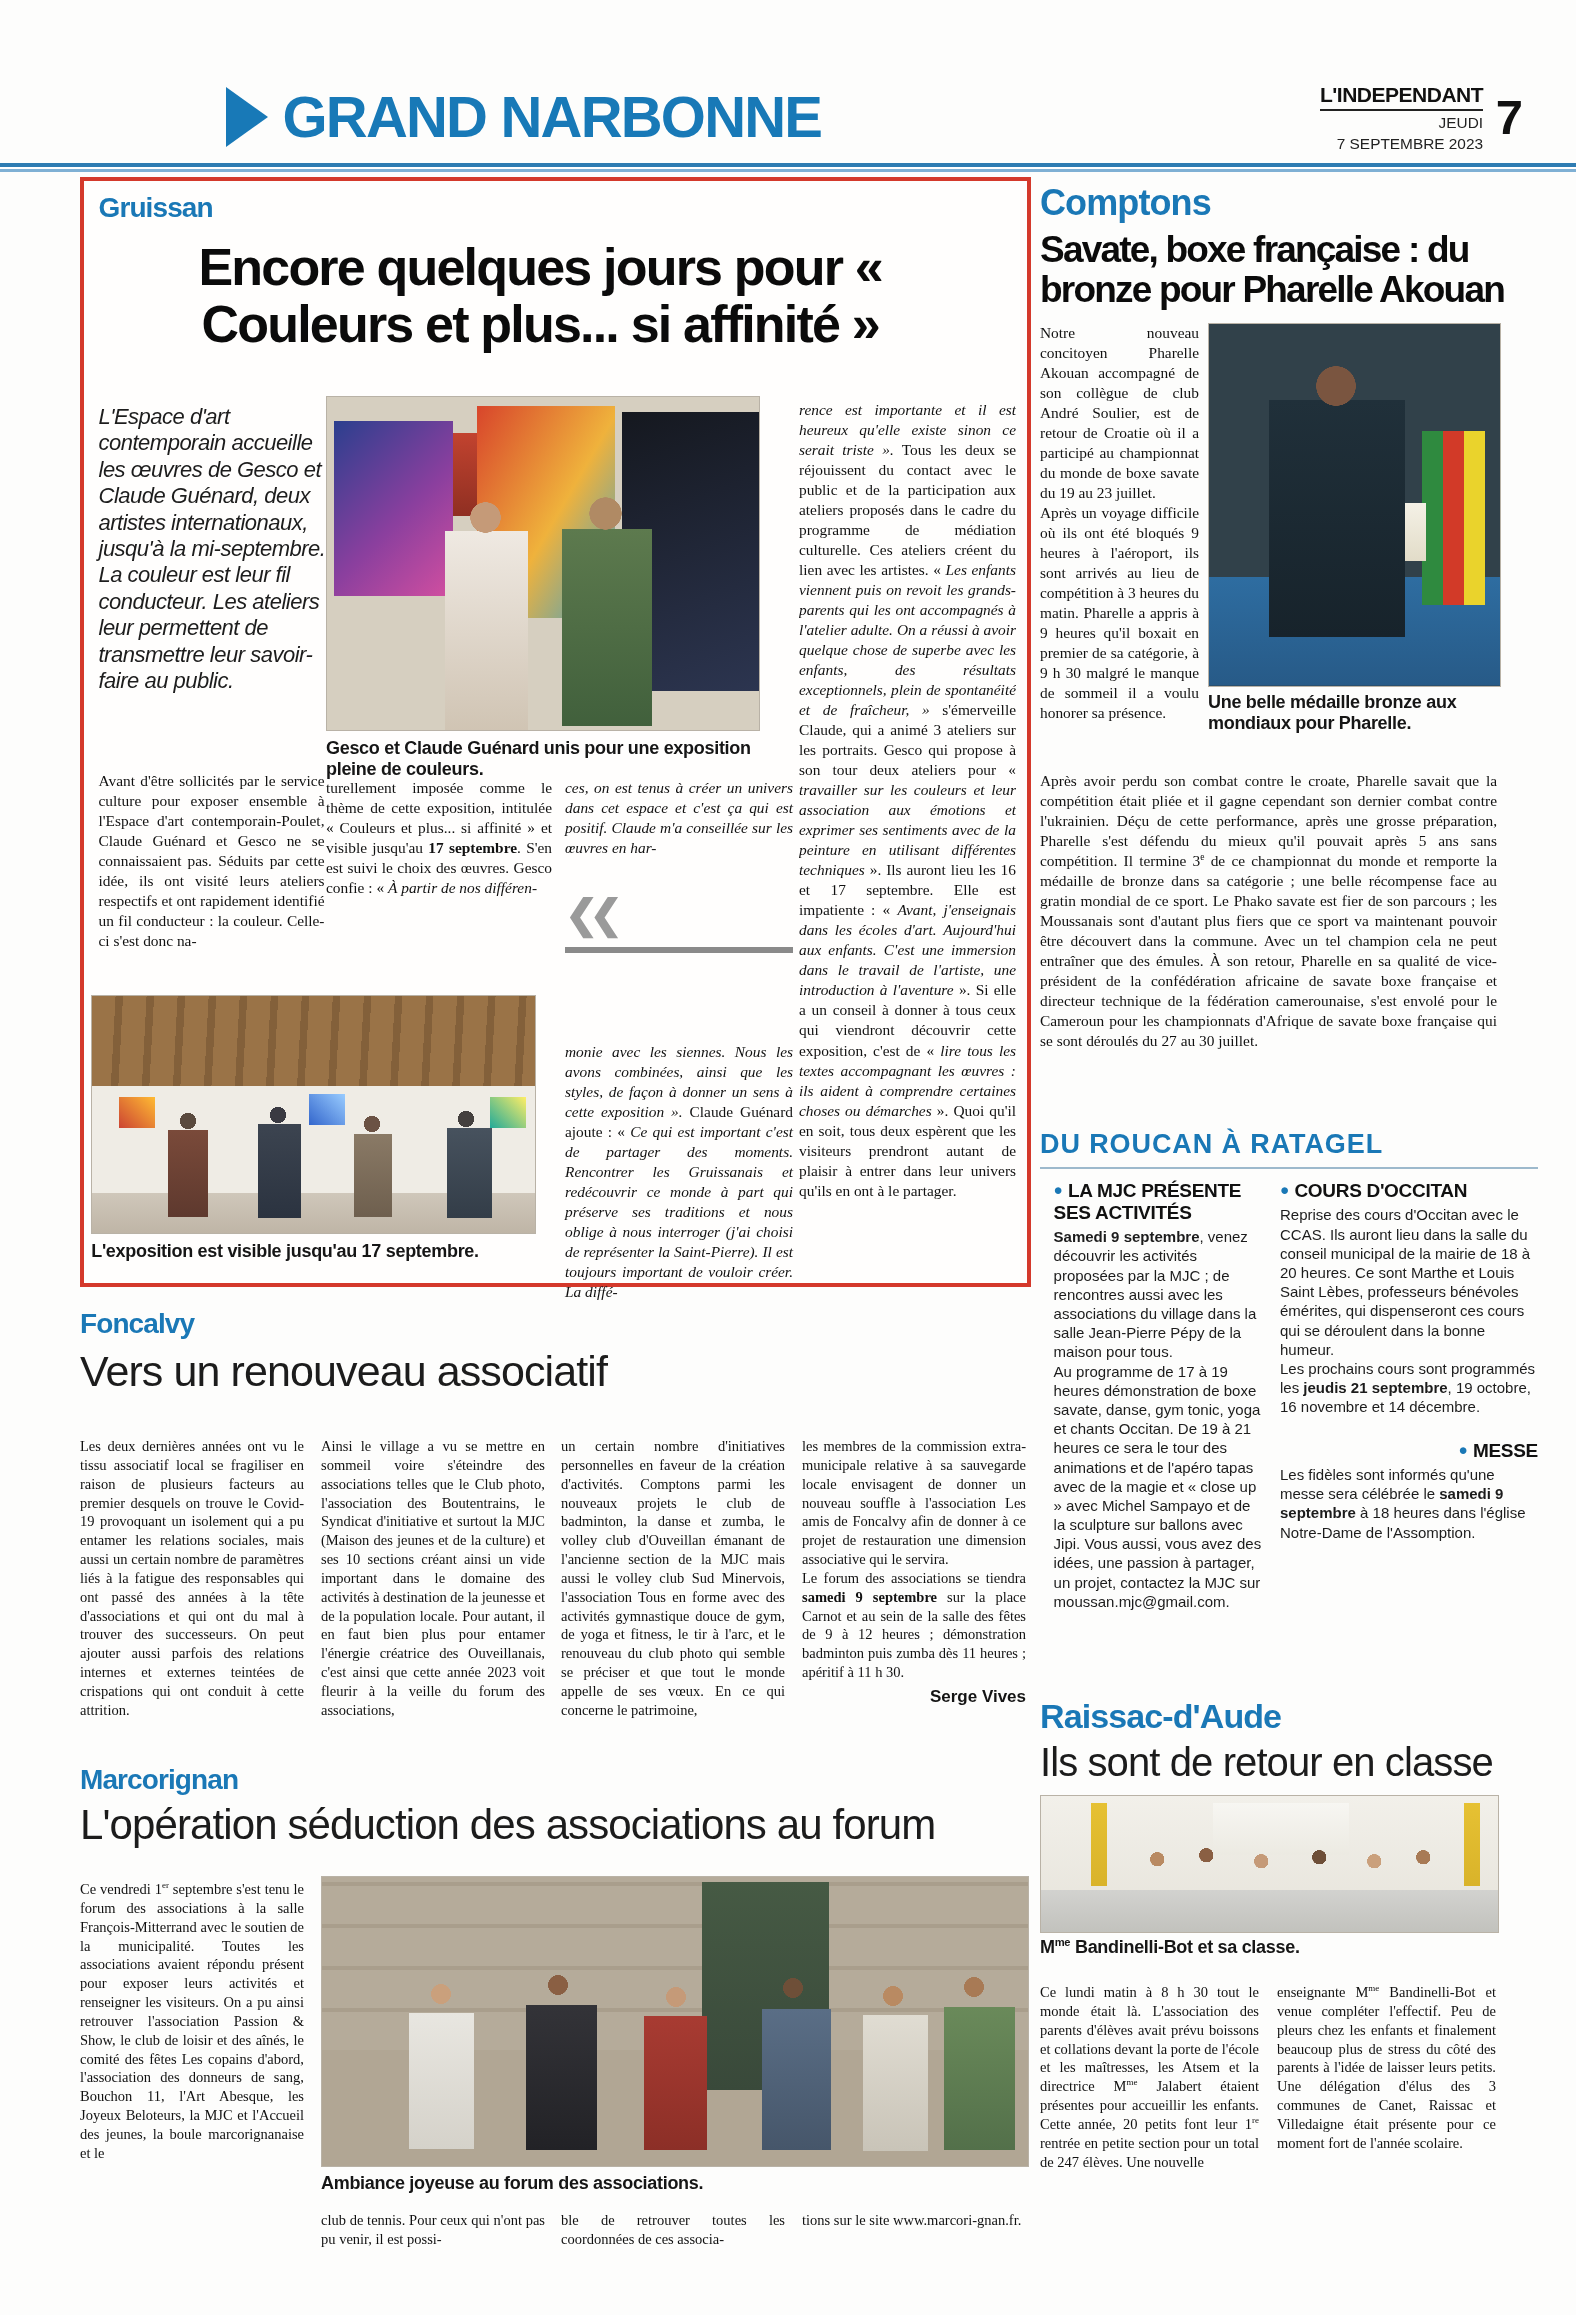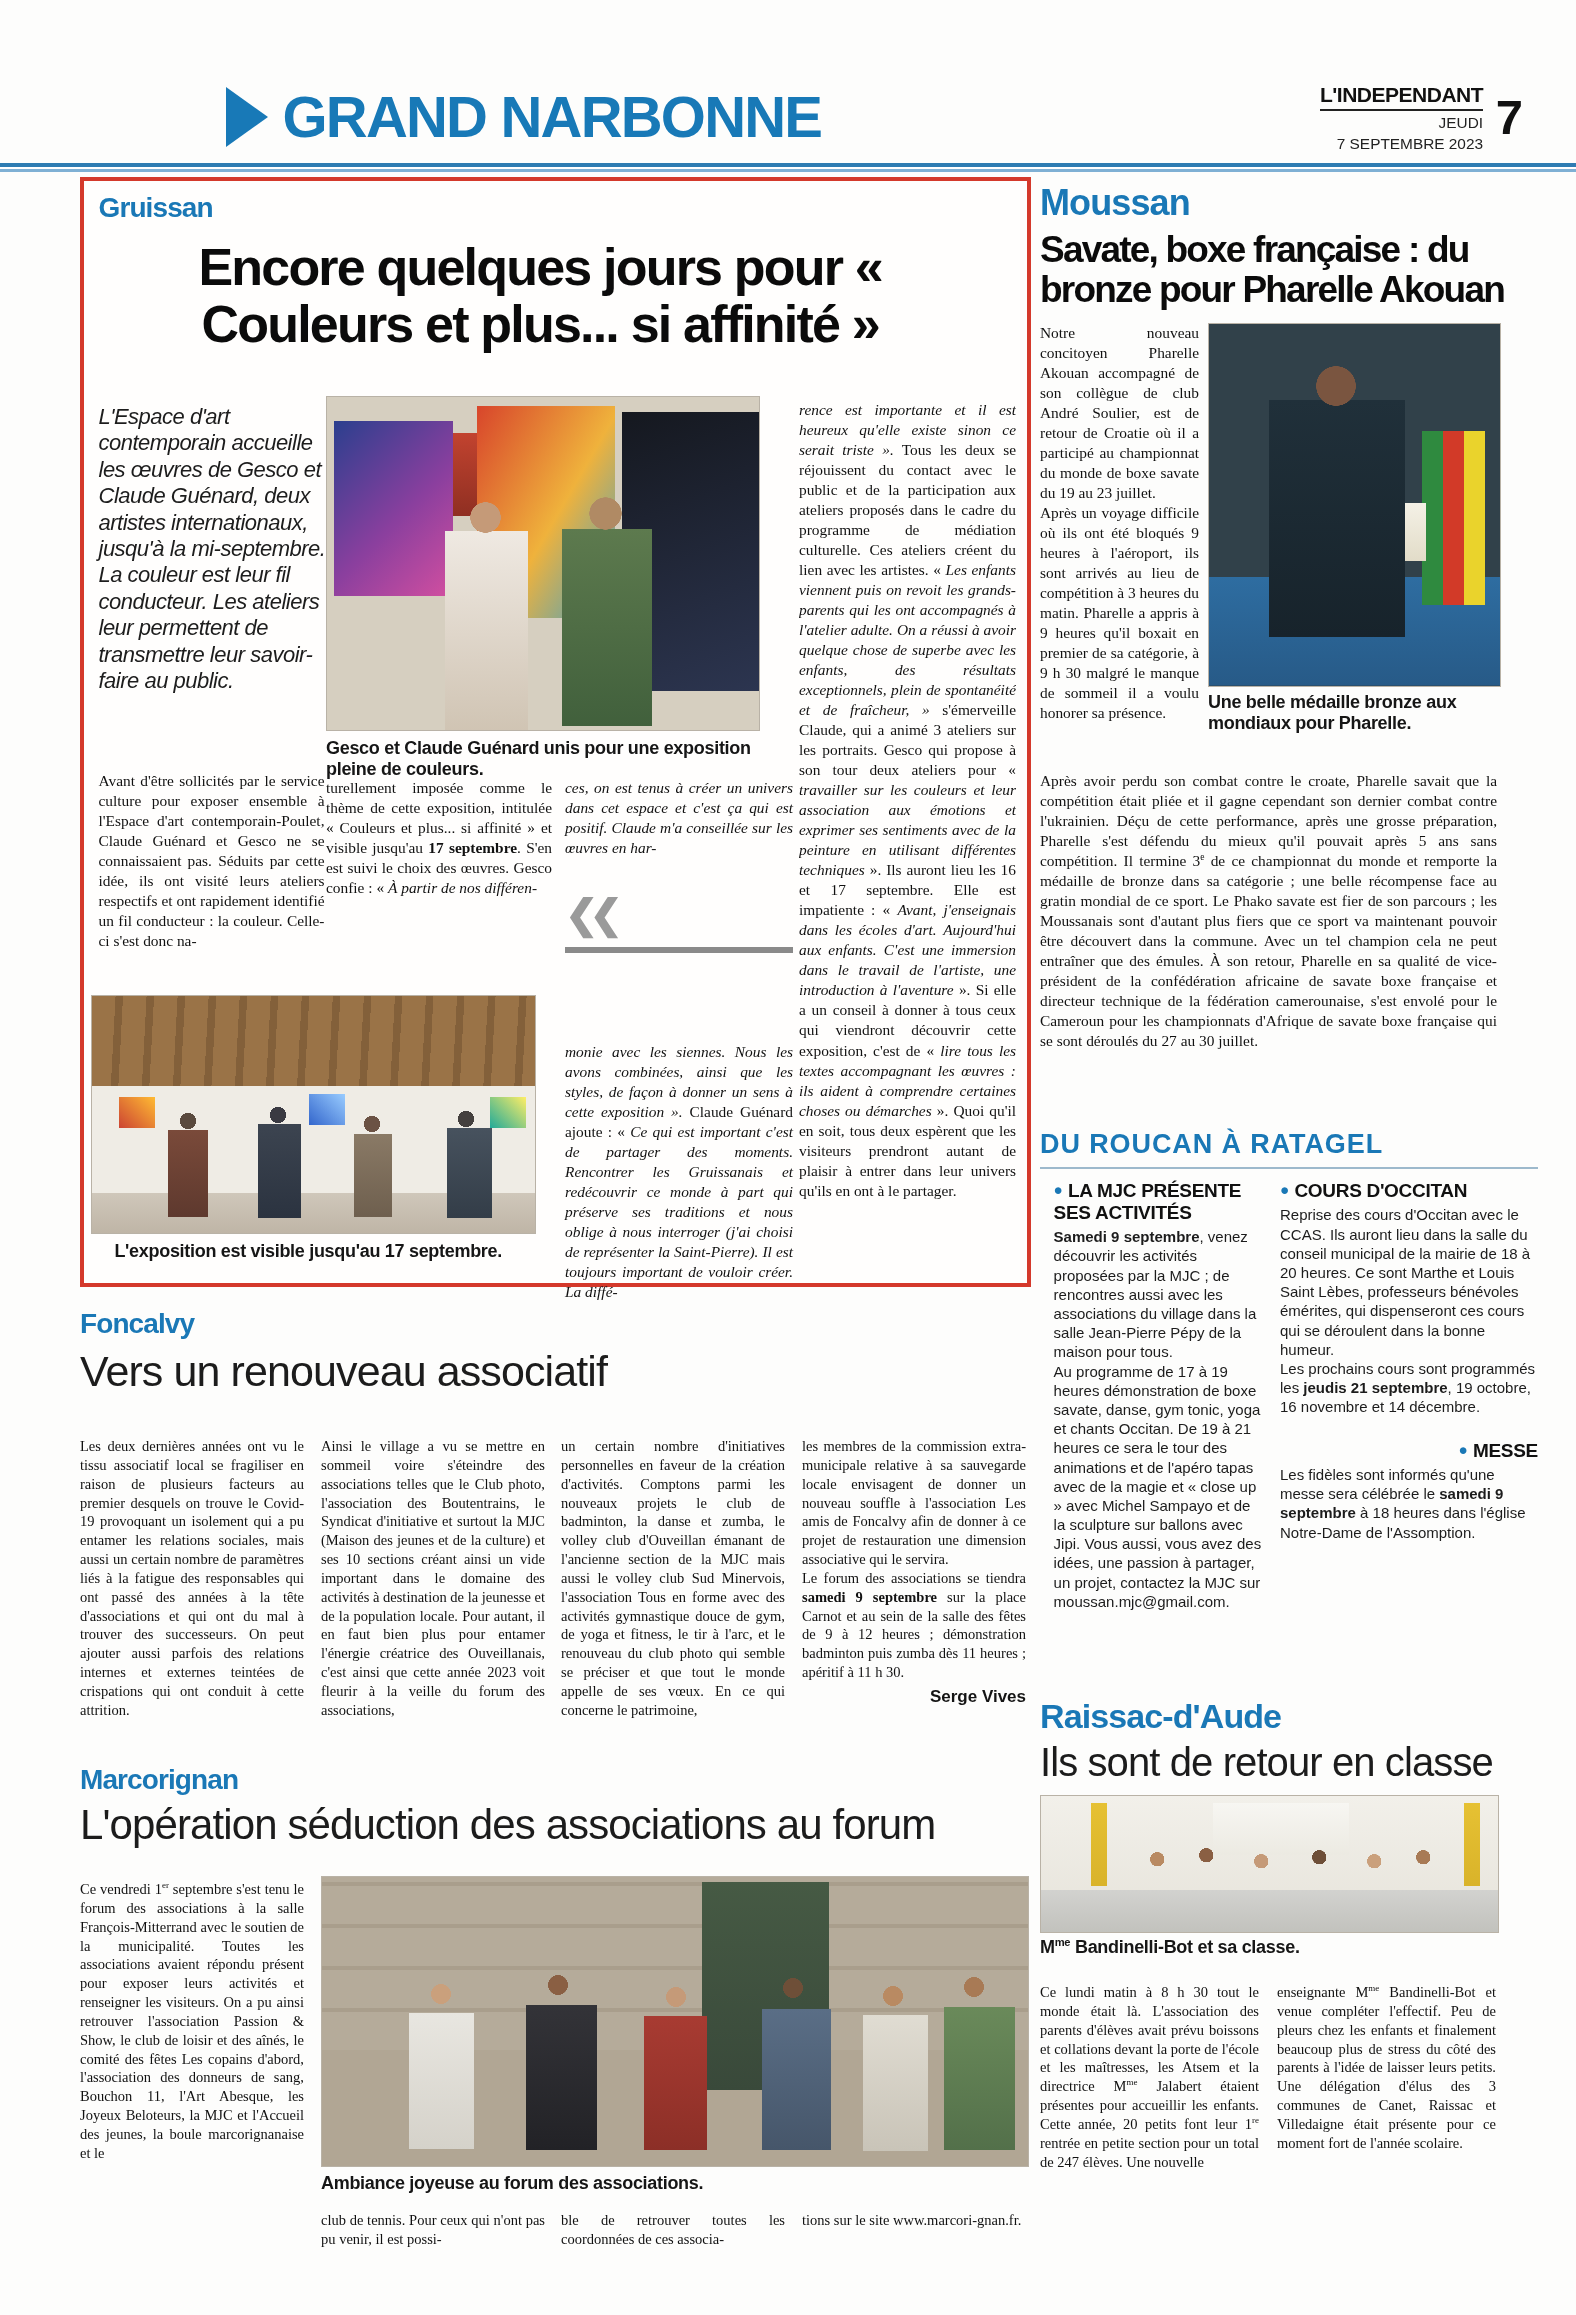--- a/index.html
+++ b/index.html
@@ -122,35 +122,35 @@
   </header>
 
   <section class="redbox">
     <div class="abs kicker" style="left:14.5px;top:12.7px;">Gruissan</div>
     <h1 class="abs headline-bold" style="left:12.7px;top:58px;width:887px;font-size:52px;line-height:1.1;margin:0;text-align:center;">Encore quelques jours pour « Couleurs et plus... si affinité »</h1>
     <div class="abs lead" style="left:14.5px;top:223px;width:228px;">L'Espace d'art contemporain accueille les œuvres de Gesco et Claude Guénard, deux artistes internationaux, jusqu'à la mi-septembre. La couleur est leur fil conducteur. Les ateliers leur permettent de transmettre leur savoir-faire au public.</div>
     <div class="photo photo-expo1 abs" style="left:242px;top:215px;width:432px;height:333px;"></div>
     <div class="abs caption" style="left:242px;top:557px;width:452px;">Gesco et Claude Guénard unis pour une exposition pleine de couleurs.</div>
     <div class="abs serif" style="left:14.5px;top:590px;width:226px;height:219px;">Avant d'être sollicités par le service culture pour exposer ensemble à l'Espace d'art contemporain-Poulet, Claude Guénard et Gesco ne se connaissaient pas. Séduits par cette idée, ils ont visité leurs ateliers respectifs et ont rapidement identifié un fil conducteur : la couleur. Celle-ci s'est donc na-</div>
     <div class="photo photo-expo2 abs" style="left:7.2px;top:814px;width:443px;height:237px;"></div>
-    <div class="abs caption" style="left:7.2px;top:1060px;width:434px;text-align:center;">L'exposition est visible jusqu'au 17 septembre.</div>
+    <div class="abs caption" style="left:7.2px;top:1060px;width:434px;">L'exposition est visible jusqu'au 17 septembre.</div>
     <div class="abs serif" style="left: 242px; top: 597px; width: 226px; height: 213px; white-space: pre-line;"><span>turellement imposée comme le thème de cette exposition, intitulée « Couleurs et plus... si affinité » et visible jusqu'au </span><span class="seg-b">17 septembre</span><span>. S'en est suivi le choix des œuvres. Gesco confie : « </span><span class="seg-i">À partir de nos différen-</span></div>
     <div class="abs serif italic" style="left:481px;top:597px;width:228px;">ces, on est tenus à créer un univers dans cet espace et c'est ça qui est positif. Claude m'a conseillée sur les œuvres en har-</div>
     <div class="abs" style="left:481px;top:715px;width:228px;">
       <div class="pullquote-wrap">
         <span class="pq-chevrons">❮❮</span>
       </div>
       <div class="pq-bar"></div>
     </div>
     <div class="abs serif" style="left: 481px; top: 861px; width: 228px; height: 232px; white-space: pre-line;"><span class="seg-i">monie avec les siennes. Nous les avons combinées, ainsi que les styles, de façon à donner un sens à cette exposition ».</span><span> Claude Guénard ajoute : « </span><span class="seg-i">Ce qui est important c'est de partager des moments. Rencontrer les Gruissanais et redécouvrir ce monde à part qui préserve ses traditions et nous oblige à nous interroger (j'ai choisi de représenter la Saint-Pierre). Il est toujours important de vouloir créer. La diffé-</span></div>
     <div class="abs serif" style="left: 715px; top: 219px; width: 217px; height: 874px; overflow: hidden; white-space: pre-line;"><span class="seg-i">rence est importante et il est heureux qu'elle existe sinon ce serait triste ».</span><span> Tous les deux se réjouissent du contact avec le public et de la participation aux ateliers proposés dans le cadre du programme de médiation culturelle. Ces ateliers créent du lien avec les artistes. « </span><span class="seg-i">Les enfants viennent puis on revoit les grands-parents qui les ont accompagnés à l'atelier adulte. On a réussi à avoir quelque chose de superbe avec les enfants, des résultats exceptionnels, plein de spontanéité et de fraîcheur, »</span><span> s'émerveille Claude, qui a animé 3 ateliers sur les portraits. Gesco qui propose à son tour deux ateliers pour « </span><span class="seg-i">travailler sur les couleurs et leur association aux émotions et exprimer ses sentiments avec de la peinture en utilisant différentes techniques</span><span> ». Ils auront lieu les 16 et 17 septembre. Elle est impatiente : « </span><span class="seg-i">Avant, j'enseignais dans les écoles d'art. Aujourd'hui aux enfants. C'est une immersion dans le travail de l'artiste, une introduction à l'aventure</span><span> ». Si elle a un conseil à donner à tous ceux qui viendront découvrir cette exposition, c'est de « </span><span class="seg-i">lire tous les textes accompagnant les œuvres : ils aident à comprendre certaines choses ou démarches</span><span> ». Quoi qu'il en soit, tous deux espèrent que les visiteurs prendront autant de plaisir à entrer dans leur univers qu'ils en ont à le partager.</span></div>
   </section>
 
   <section class="abs" style="left:1040px;top:185px;width:498px;">
-    <div class="kicker" style="font-size:36px;">Moussan</div>
+    <div class="kicker" style="font-size:36px;">Comptons</div>
     <h2 class="headline-bold" style="font-size:37px;line-height:1.07;margin:9px 0 0 0;width:470px;">Savate, boxe française : du bronze pour Pharelle Akouan</h2>
     <div class="abs serif" style="left:0;top:138px;width:159px;height:445px;white-space:pre-line;">Notre nouveau concitoyen Pharelle Akouan accompagné de son collègue de club André Soulier, est de retour de Croatie où il a participé au championnat du monde de boxe savate du 19 au 23 juillet.
 Après un voyage difficile où ils ont été bloqués 9 heures à l'aéroport, ils sont arrivés au lieu de compétition à 3 heures du matin. Pharelle a appris à 9 heures qu'il boxait en premier de sa catégorie, à 9 h 30 malgré le manque de sommeil il a voulu honorer sa présence.</div>
     <div class="photo photo-boxer abs" style="left:168px;top:138px;width:291px;height:362px;"></div>
     <div class="abs caption" style="left:168px;top:507px;width:299px;">Une belle médaille bronze aux mondiaux pour Pharelle.</div>
     <div class="abs serif" style="left: 0px; top: 586px; width: 457px; height: 355px; overflow: hidden; white-space: pre-line;"><span>Après avoir perdu son combat contre le croate, Pharelle savait que la compétition était pliée et il gagne cependant son dernier combat contre l'ukrainien. Déçu de cette performance, après une grosse préparation, Pharelle s'est défendu du mieux qu'il pouvait après 5 ans sans compétition. Il termine 3</span><span class="seg-sup">e</span><span> de ce championnat du monde et remporte la médaille de bronze dans sa catégorie ; une belle récompense face au gratin mondial de ce sport. Le Phako savate est fier de son parcours ; les Moussanais sont d'autant plus fiers que ce sport va maintenant pouvoir être découvert dans la commune. Avec un tel champion cela ne peut entraîner que des émules. À son retour, Pharelle en sa qualité de vice-président de la confédération africaine de savate boxe française et directeur technique de la fédération camerounaise, s'est envolé pour le Cameroun pour les championnats d'Afrique de savate boxe française qui se sont déroulés du 27 au 30 juillet.</span></div>
   </section>
 
   <section class="abs" style="left:1040px;top:1129px;width:498px;">
     <div class="roucan-title">DU ROUCAN À RATAGEL</div>

